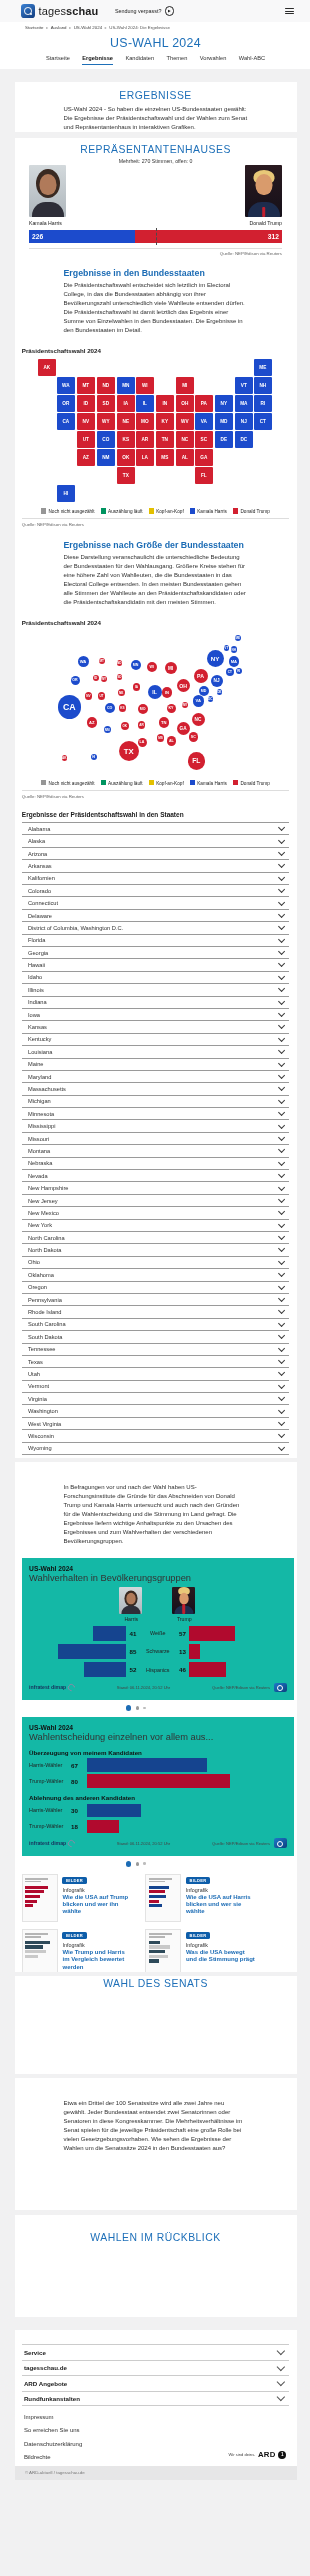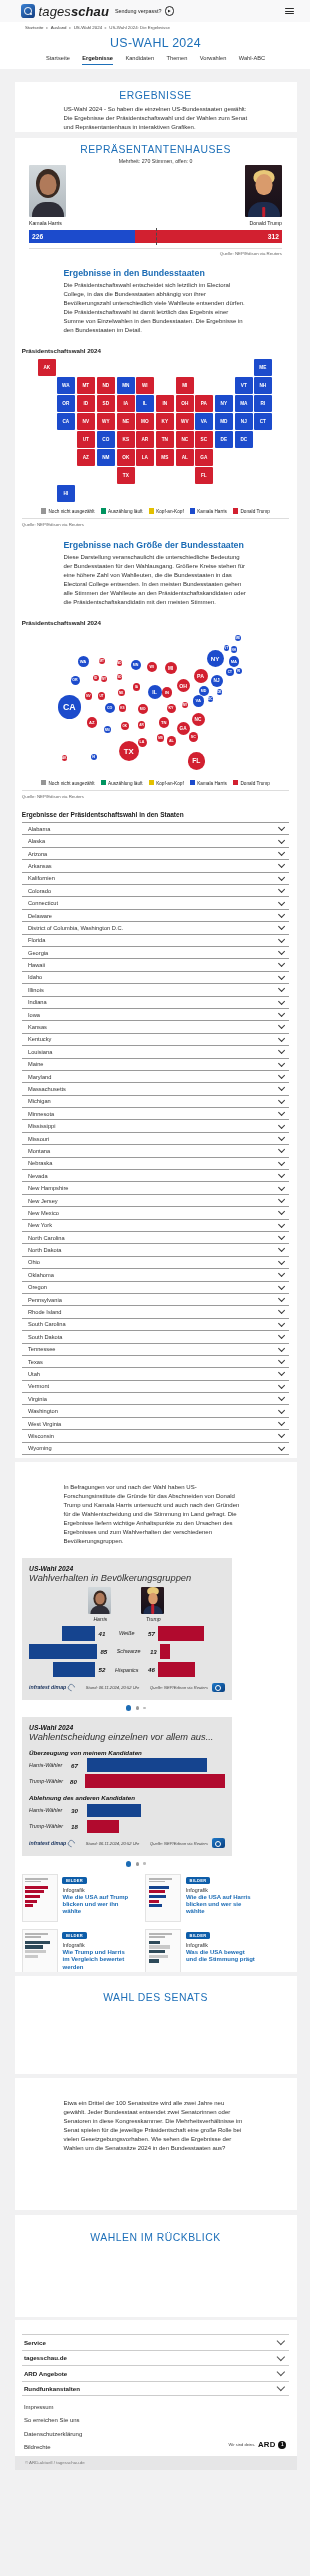--- a/index.html
+++ b/index.html
@@ -3,21 +3,21 @@
 <meta charset="utf-8">
 <style>
   html,body{margin:0;padding:0;background:#f1f1f2;font-family:"Liberation Sans",sans-serif;color:#2b2b2b;}
   #page{width:311px;height:2576px;overflow:hidden;position:relative;background:#f1f1f2;}
   .card{margin:0 14.5px;background:#fff;overflow:hidden;position:relative;}
   
   #topbar{height:22px;background:#f8f8f9;display:flex;align-items:center;position:relative;}
   .ts-logo{width:14px;height:14px;margin-left:21px;border-radius:3.1px;background:linear-gradient(145deg,#3b82d4,#123c7e);position:relative;flex:0 0 auto;}
   .ts-logo::before{content:"";position:absolute;left:3.1px;top:3.1px;width:5.7px;height:5.7px;border:1px solid #fff;border-radius:50%;}
   .ts-logo::after{content:"";position:absolute;right:2.6px;bottom:2.6px;width:2.6px;height:2.6px;background:#fff;border-radius:50%;}
-  .wordmark{font-size:13px;margin-left:3.6px;color:#1d1d1d;letter-spacing:0.1px;font-style:italic;}
+  .wordmark{font-size:11px;margin-left:3.6px;color:#1d1d1d;letter-spacing:0.1px;}
   .wordmark b{font-weight:700;}
   .missed{position:absolute;left:115px;top:0;height:22px;display:flex;align-items:center;gap:3.1px;font-size:5.4px;color:#222;}
   .play{width:7.8px;height:7.8px;border:0.8px solid #222;border-radius:50%;display:flex;align-items:center;justify-content:center;font-size:3.6px;color:#222;}
   .burger{position:absolute;right:16.6px;top:7.8px;width:9.8px;height:6.7px;display:flex;flex-direction:column;justify-content:space-between;}
   .burger span{height:1.2px;background:#2b2b2b;border-radius:1px;}
   
   #breadcrumb{height:10.4px;background:#fff;display:flex;align-items:center;padding-left:25px;font-size:4.4px;color:#555;gap:2.6px;}
   #breadcrumb .sep{color:#999;font-size:3.9px;}
   #breadcrumb .bc-link{color:#444;}
   
@@ -70,21 +70,21 @@
   .legend{display:flex;justify-content:center;align-items:center;gap:6.2px;font-size:4.7px;color:#222;margin-top:3.1px;height:6.2px;}
   .legend .chip{width:5.2px;height:5.2px;display:inline-block;margin-right:2.1px;vertical-align:-0.5px;}
   .src-left{margin:4.1px 7.3px 0;border-top:0.5px solid #ddd;padding-top:2.6px;font-size:4.4px;color:#666;height:5.7px;}
   .bubble{position:absolute;border-radius:50%;display:flex;align-items:center;justify-content:center;color:#fff;font-weight:700;}
   .acc-heading{font-weight:700;font-size:6.5px;color:#1a1a1a;margin:11.4px 0 0 7.3px;}
   .acc{margin:4.1px 7.3px 0;border-top:0.5px solid #9a9a9a;}
   .acc-row{box-sizing:border-box;height:12.4px;display:flex;align-items:center;justify-content:space-between;border-bottom:0.5px solid #9a9a9a;padding:0 5.2px 0 6.2px;font-size:5.7px;color:#333;}
   .chev{width:4.1px;height:4.1px;border-right:0.8px solid #3c3c3c;border-bottom:0.8px solid #3c3c3c;transform:rotate(45deg);margin-top:-2.1px;}
   
   #cardC{height:510px;margin-bottom:4.1px;padding-top:8.3px;box-sizing:border-box;}
-  .panel{width:210px;margin:6.2px 0 0 7.3px;background:#e5e5e5;box-sizing:border-box;padding:7.3px;font-style:italic;}
+  .panel{width:272px;margin:6.2px 0 0 7.3px;background:#14b8a6;box-sizing:border-box;padding:7.3px;}
   .panel .kicker{font-weight:700;font-size:6.7px;color:#111;}
   .panel .ptitle{font-size:9.3px;color:#333;margin-top:1px;font-weight:400;}
   .ph-row{display:flex;justify-content:center;gap:29px;margin-top:4.1px;}
   .ph{width:24px;text-align:center;}
   .ph .photo{position:relative;width:23px;height:27px;top:0;}
   .ph .photo .hair{transform:translateX(-50%) scale(.55);top:-3.1px;}
   .ph .photo .head{transform:translateX(-50%) scale(.55);top:1px;}
   .ph .photo .torso{transform:translateX(-50%) scale(.6);bottom:-6.2px;}
   .ph .plabel{font-size:5.2px;color:#222;margin-top:1.6px;}
   .c1rows{margin-top:4.1px;}
@@ -115,23 +115,23 @@
   .thumb .tl{height:1.6px;background:#b5b5b5;margin-bottom:1px;width:80%;}
   .thumb .tl.s{width:55%;}
   .tbars{margin-top:3.1px;display:flex;flex-direction:column;gap:1.6px;}
   .tbars .b{height:3.1px;}
   .tinfo{flex:1;}
   .badge{display:inline-block;background:#0d5da9;color:#fff;font-size:4.1px;font-weight:700;letter-spacing:0.3px;padding:1px 3.6px;border-radius:1.6px;}
   .kick{font-size:5.4px;color:#333;margin-top:2.6px;}
   .ttitle{font-size:6px;font-weight:700;color:#1c6cb5;line-height:7.3px;margin-top:1px;}
   
   #cardD{height:101px;margin-bottom:4.1px;padding-top:15.5px;box-sizing:border-box;}
-  #cardE{height:98px;margin-bottom:4.1px;padding-top:16px;box-sizing:border-box;}
+  #cardE{height:98px;margin-bottom:4.1px;padding-top:2px;box-sizing:border-box;}
   #cardF{height:132px;margin-bottom:4.1px;padding-top:8.3px;box-sizing:border-box;}
-  #cardG{height:102px;margin-bottom:3px;padding-top:17.6px;box-sizing:border-box;}
+  #cardG{height:102px;margin-bottom:13px;padding-top:17.6px;box-sizing:border-box;}
   
   #footerCard{height:136px;padding-top:14.5px;box-sizing:border-box;}
   .f-acc{margin:0 7.3px;}
   .f-row{box-sizing:border-box;height:15.5px;display:flex;align-items:center;justify-content:space-between;border-top:0.5px solid #ccc;padding:0 5.2px 0 2.1px;font-size:6.2px;font-weight:700;color:#222;}
   .f-row:last-of-type{border-bottom:0.5px solid #ccc;}
   .f-chev{width:4.7px;height:4.7px;border-right:0.8px solid #555;border-bottom:0.8px solid #555;transform:rotate(45deg);margin-top:-2.1px;}
   .f-links{margin:4.1px 7.3px 0;}
   .f-link{height:13.5px;display:flex;align-items:center;font-size:6px;color:#333;padding-left:2.1px;}
   .ard-claim{position:absolute;right:10.4px;bottom:6.2px;display:flex;align-items:center;gap:2.6px;}
   .ard-claim .claim{font-size:4.1px;color:#444;}

